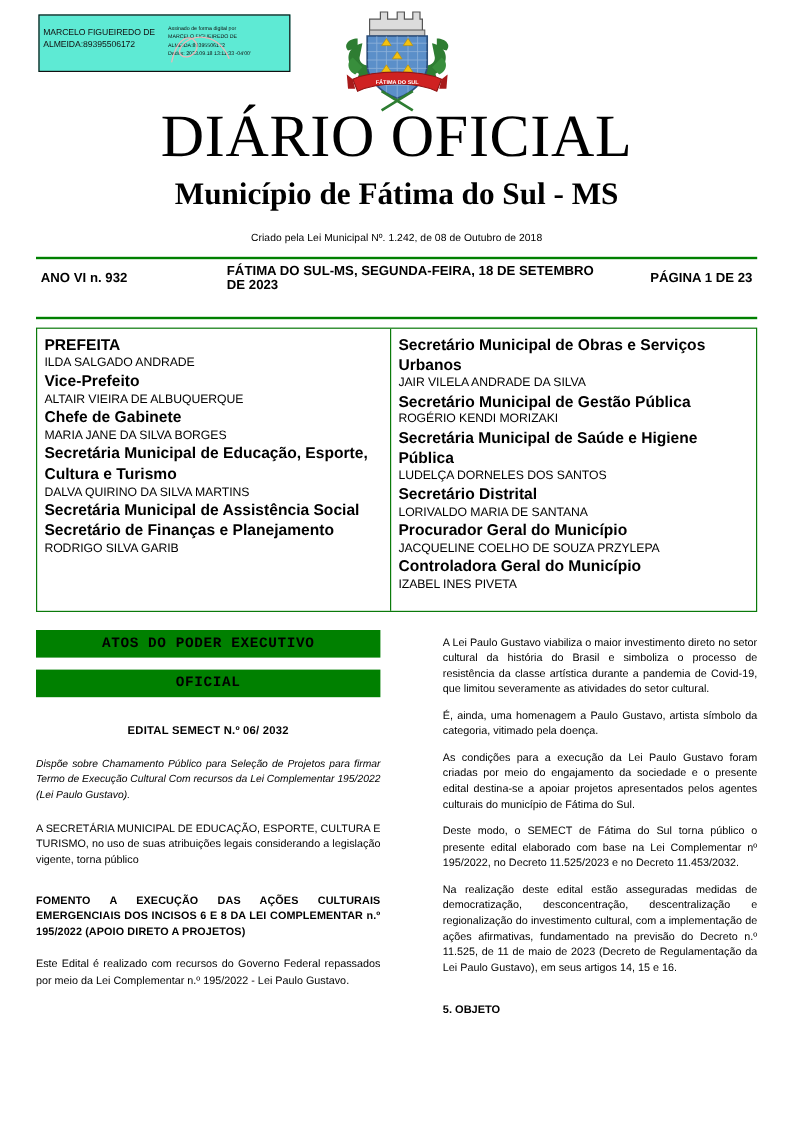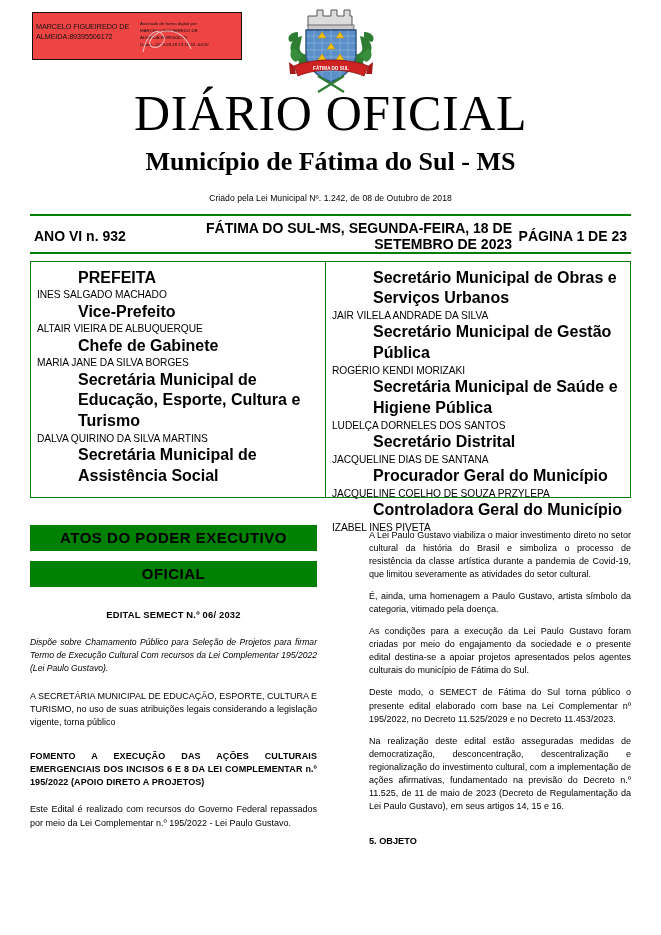--- a/index.html
+++ b/index.html
@@ -12,21 +12,21 @@
   }
   .page { position: relative; width: 661px; height: 935px; padding: 0 30px; }
 
   
   .topband { position: relative; height: 90px; }
   .sigbox {
     position: absolute; left: 2px; top: 12px;
     width: 210px; height: 48px;
     border: 1px solid #111;
     display: flex; align-items: stretch;
-    background: #ef4444;
+    background: #5eead4;
   }
   .sig-left {
     flex: 0 0 104px;
     font-size: 7.2px; line-height: 1.42;
     padding: 9px 2px 0 3px;
     letter-spacing: -0.05px;
     color: #111;
   }
   .sig-right {
     flex: 1;
@@ -54,46 +54,47 @@
   .title-law {
     font-family: "Liberation Sans", sans-serif;
     font-size: 8.6px; margin-top: 14px; letter-spacing: 0.05px;
   }
 
   
   .infobar {
     margin-top: 11px;
     border-top: 2.2px solid #008000;
     border-bottom: 2.2px solid #008000;
-    padding: 4px 4px 0 4px;
+    padding: 4px 4px 20px 4px;
     display: flex; align-items: center;
-    font-size: 14px; font-weight: bold;
+    font-size: 11px; font-weight: bold;
   }
   .infobar .ib-left { flex: 0 0 155px; text-align: left; }
-  .infobar .ib-mid { flex: 1; text-align: right; }
+  .infobar .ib-mid { flex: 1; text-align: left; }
   .infobar .ib-right { flex: 0 0 115px; text-align: right; }
 
   
   .officials {
     margin-top: 7px;
     border: 1.6px solid #0a7a0a;
     display: flex;
     height: 237px;
   }
   .off-col { padding: 6px 5px 4px 6px; }
   .off-col.left { flex: 0 0 295px; border-right: 1.6px solid #0a7a0a; }
   .off-col.right { flex: 1; }
-  .off-role { font-size: 16px; font-weight: bold; line-height: 1.30; margin-left: 41px; }
+  .off-role { font-size: 13px; font-weight: bold; line-height: 1.30; }
   .off-name { font-size: 10.2px; font-weight: normal; line-height: 1.30; letter-spacing: -0.05px; }
   .banner {
     background: #008000; color: #000;
     text-align: center; font-weight: bold;
-    font-size: 15px; letter-spacing: 0.5px;
+    font-size: 12px; letter-spacing: 0.5px;
     padding: 4px 0 5px 0;
     width: 287px;
+    font-family: Liberation Mono, monospace;
   }
   .banner.second { margin-top: 10px; }
 
   
   .columns {
     position: absolute; left: 30px; top: 525px;
     width: 601px; height: 400px;
     display: flex; gap: 18px;
   }
   .col { width: 290px; }
@@ -190,54 +191,58 @@
   <div class="infobar">
     <div class="ib-left">ANO VI n. 932</div>
     <div class="ib-mid">FÁTIMA DO SUL-MS, SEGUNDA-FEIRA, 18 DE SETEMBRO DE 2023</div>
     <div class="ib-right">PÁGINA 1 DE 23</div>
   </div>
 
   <div class="officials">
     <div class="off-col left">
       <div>
         <div class="off-role">PREFEITA</div>
-        <div class="off-name">INES SALGADO MACHADO</div>
+        <div class="off-name">ILDA SALGADO ANDRADE</div>
       </div>
       <div>
         <div class="off-role">Vice-Prefeito</div>
         <div class="off-name">ALTAIR VIEIRA DE ALBUQUERQUE</div>
       </div>
       <div>
         <div class="off-role">Chefe de Gabinete</div>
         <div class="off-name">MARIA JANE DA SILVA BORGES</div>
       </div>
       <div>
         <div class="off-role">Secretária Municipal de Educação, Esporte, Cultura e Turismo</div>
         <div class="off-name">DALVA QUIRINO DA SILVA MARTINS</div>
       </div>
       <div>
         <div class="off-role">Secretária Municipal de Assistência Social</div>
       </div>
+      <div>
+        <div class="off-role">Secretário de Finanças e Planejamento</div>
+        <div class="off-name">RODRIGO SILVA GARIB</div>
+      </div>
     </div>
     <div class="off-col right">
       <div>
         <div class="off-role">Secretário Municipal de Obras e Serviços Urbanos</div>
         <div class="off-name">JAIR VILELA ANDRADE DA SILVA</div>
       </div>
       <div>
         <div class="off-role">Secretário Municipal de Gestão Pública</div>
         <div class="off-name">ROGÉRIO KENDI MORIZAKI</div>
       </div>
       <div>
         <div class="off-role">Secretária Municipal de Saúde e Higiene Pública</div>
         <div class="off-name">LUDELÇA DORNELES DOS SANTOS</div>
       </div>
       <div>
         <div class="off-role">Secretário Distrital</div>
-        <div class="off-name">JACQUELINE DIAS DE SANTANA</div>
+        <div class="off-name">LORIVALDO MARIA DE SANTANA</div>
       </div>
       <div>
         <div class="off-role">Procurador Geral do Município</div>
         <div class="off-name">JACQUELINE COELHO DE SOUZA PRZYLEPA</div>
       </div>
       <div>
         <div class="off-role">Controladora Geral do Município</div>
         <div class="off-name">IZABEL INES PIVETA</div>
       </div>
     </div>
@@ -256,21 +261,21 @@
       <p class="body">A SECRETÁRIA MUNICIPAL DE EDUCAÇÃO, ESPORTE, CULTURA E TURISMO, no uso de suas atribuições legais considerando a legislação vigente, torna público</p>
       <div class="gap-md"></div>
       <p class="bold-block">FOMENTO A EXECUÇÃO DAS AÇÕES CULTURAIS EMERGENCIAIS DOS INCISOS 6 E 8 DA LEI COMPLEMENTAR n.º 195/2022 (APOIO DIRETO A PROJETOS)</p>
       <p class="body">Este Edital é realizado com recursos do Governo Federal repassados por meio da Lei Complementar n.º 195/2022 - Lei Paulo Gustavo.</p>
     </div>
 
     <div class="col right">
       <p class="body">A Lei Paulo Gustavo viabiliza o maior investimento direto no setor cultural da história do Brasil e simboliza o processo de resistência da classe artística durante a pandemia de Covid-19, que limitou severamente as atividades do setor cultural.</p>
       <p class="body">É, ainda, uma homenagem a Paulo Gustavo, artista símbolo da categoria, vitimado pela doença.</p>
       <p class="body">As condições para a execução da Lei Paulo Gustavo foram criadas por meio do engajamento da sociedade e o presente edital destina-se a apoiar projetos apresentados pelos agentes culturais do município de Fátima do Sul.</p>
-      <p class="body">Deste modo, o SEMECT de Fátima do Sul torna público o presente edital elaborado com base na Lei Complementar nº 195/2022, no Decreto 11.525/2029 e no Decreto 11.453/2023.</p>
+      <p class="body">Deste modo, o SEMECT de Fátima do Sul torna público o presente edital elaborado com base na Lei Complementar nº 195/2022, no Decreto 11.525/2023 e no Decreto 11.453/2032.</p>
       <p class="body">Na realização deste edital estão asseguradas medidas de democratização, desconcentração, descentralização e regionalização do investimento cultural, com a implementação de ações afirmativas, fundamentado na previsão do Decreto n.º 11.525, de 11 de maio de 2023 (Decreto de Regulamentação da Lei Paulo Gustavo), em seus artigos 14, 15 e 16.</p>
       <div class="gap-md"></div>
       <div class="objeto">5. OBJETO</div>
     </div>
 
   </div>
 
 </div>
 
 </body></html>

